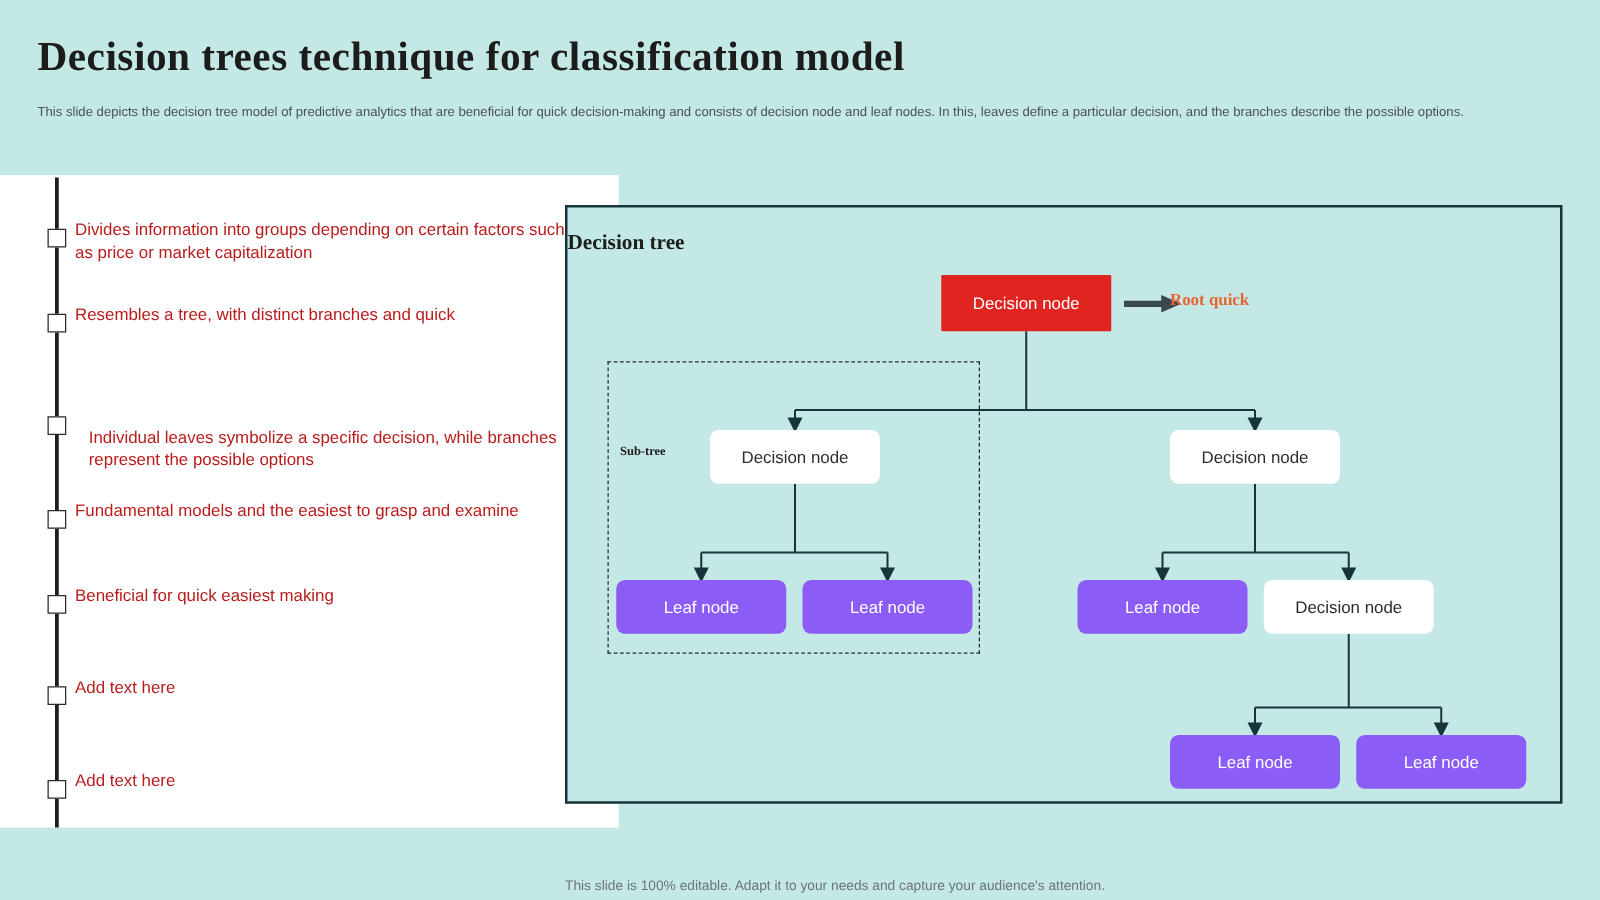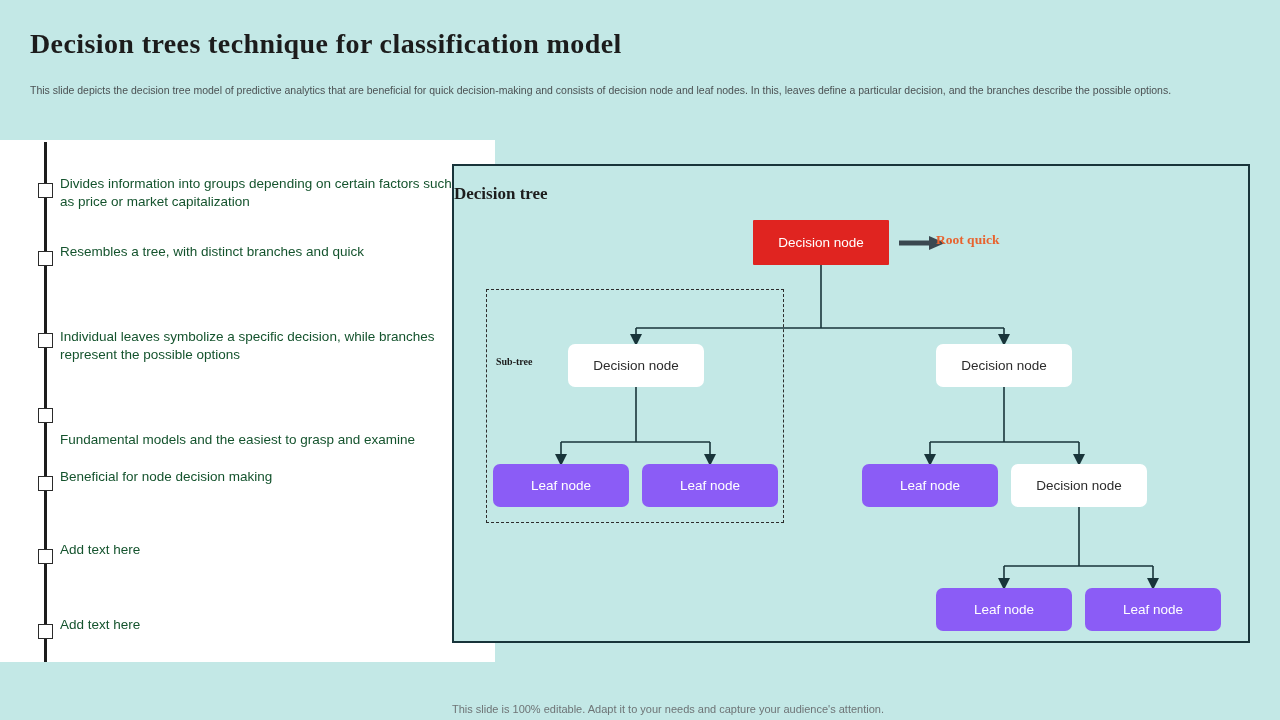--- a/index.html
+++ b/index.html
@@ -8,21 +8,21 @@
     background:#c3e8e6;
     font-family:"Liberation Sans", sans-serif;
     overflow:hidden;
     position:relative;
   }
 
   
   #slide-title{
     position:absolute;left:30px;top:28px;width:1220px;
     font-family:"Liberation Serif", serif;
-    font-size:28px;font-weight:700;color:#1c1c1c;
+    font-size:33px;font-weight:700;color:#1c1c1c;
     letter-spacing:.4px;
   }
   #slide-subtitle{
     position:absolute;left:30px;top:83px;width:1216px;
     font-size:10.5px;line-height:15px;color:#4b5153;
   }
 
   
   #left-panel{
     position:absolute;left:0;top:140px;width:495px;height:522px;
@@ -34,21 +34,21 @@
   }
   .bullet-row{
     position:absolute;left:0;width:470px;
   }
   .bullet-marker{
     position:absolute;left:38px;width:15px;height:15px;
     background:#ffffff;border:1.6px solid #2b2b2b;box-sizing:border-box;
   }
   .bullet-text{
     position:absolute;left:60px;width:400px;
-    font-size:13.5px;line-height:18px;color:#14532d;
+    font-size:13.5px;line-height:18px;color:#b91c1c;
   }
 
   
   #diagram-panel{
     position:absolute;left:452px;top:164px;width:798px;height:479px;
     background:#c3e8e6;border:2px solid #18343a;box-sizing:border-box;
   }
   #diagram-title{
     position:absolute;left:0;top:18px;width:798px;text-align:left;
     font-family:"Liberation Serif", serif;font-weight:700;
@@ -122,29 +122,29 @@
 <div class="bullet-row" style="top:175px;">
   <div class="bullet-marker" style="top:8px;"></div>
   <div class="bullet-text" style="top:0;">Divides information into groups depending on certain factors such as price or market capitalization</div>
 </div>
 <div class="bullet-row" style="top:251px;">
   <div class="bullet-marker" style="top:0px;"></div>
   <div class="bullet-text" style="top:-8px;">Resembles a tree, with distinct branches and quick</div>
 </div>
 <div class="bullet-row" style="top:325px;">
   <div class="bullet-marker" style="top:8px;"></div>
-  <div class="bullet-text" style="top:3px;">Individual  leaves symbolize a specific decision, while branches represent the possible options</div>
+  <div class="bullet-text" style="top:16px;margin-left:11px;">Individual  leaves symbolize a specific decision, while branches represent the possible options</div>
 </div>
 <div class="bullet-row" style="top:400px;">
   <div class="bullet-marker" style="top:8px;"></div>
-  <div class="bullet-text" style="top:0;margin-top:31px;">Fundamental models and the easiest to grasp and examine</div>
+  <div class="bullet-text" style="top:0;">Fundamental models and the easiest to grasp and examine</div>
 </div>
 <div class="bullet-row" style="top:476px;">
   <div class="bullet-marker" style="top:0px;"></div>
-  <div class="bullet-text" style="top:-8px;">Beneficial for node decision making</div>
+  <div class="bullet-text" style="top:-8px;">Beneficial for quick easiest making</div>
 </div>
 <div class="bullet-row" style="top:549px;">
   <div class="bullet-marker" style="top:0px;"></div>
   <div class="bullet-text" style="top:-8px;">Add text here</div>
 </div>
 <div class="bullet-row" style="top:624px;">
   <div class="bullet-marker" style="top:0px;"></div>
   <div class="bullet-text" style="top:-8px;">Add text here</div>
 </div>
 

